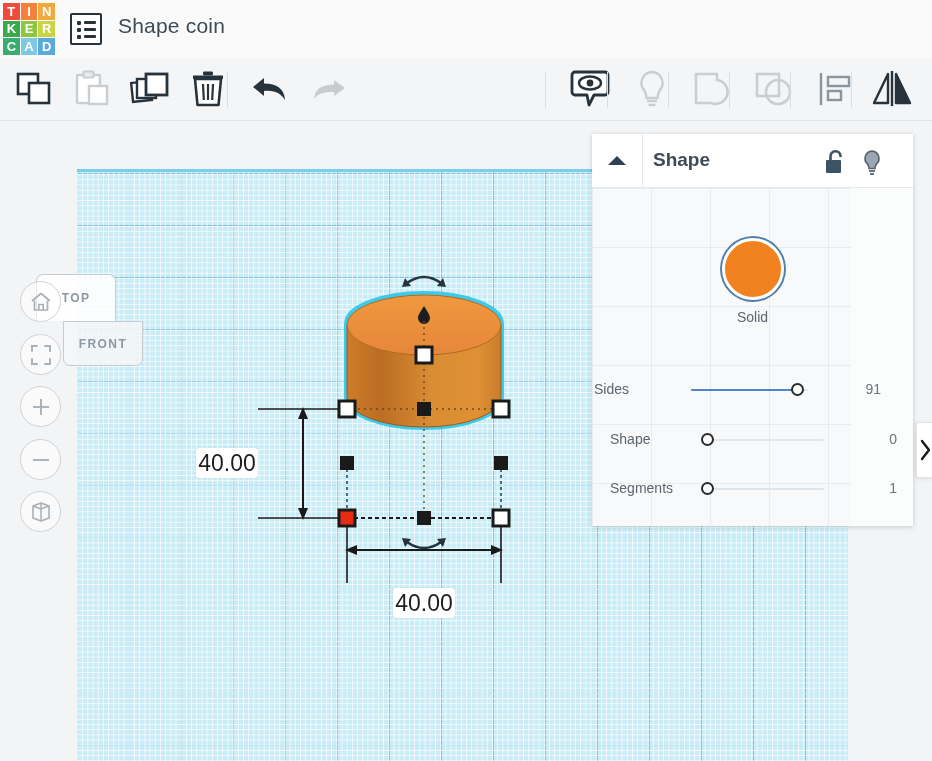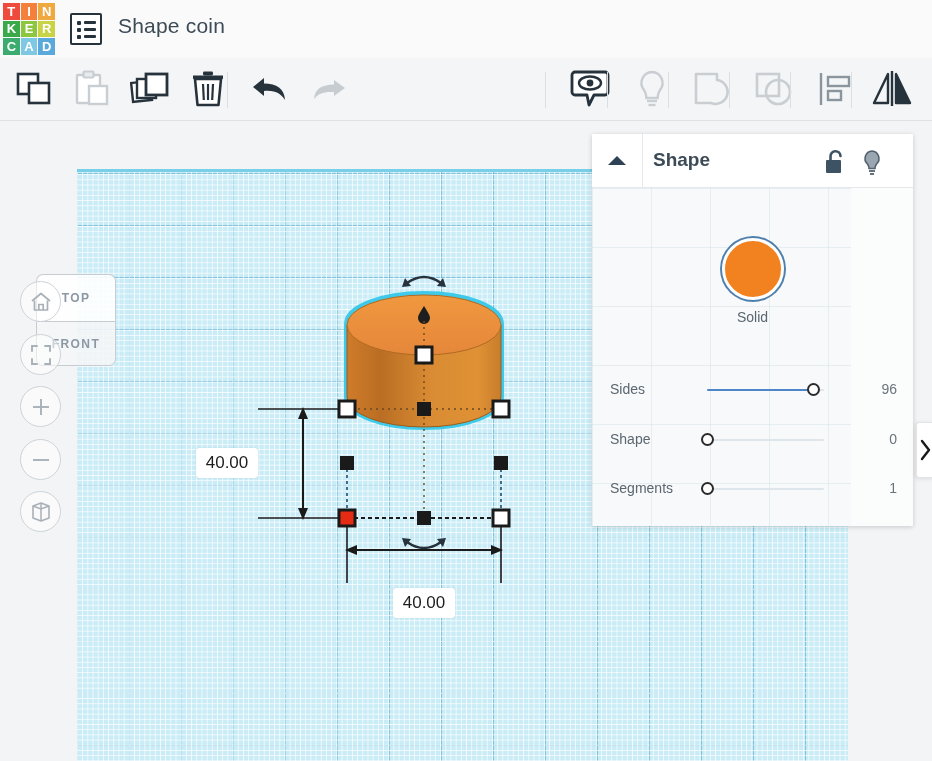--- a/index.html
+++ b/index.html
@@ -155,20 +155,21 @@
     background: rgba(255,255,255,0.88);
     border: 1px solid #c7ccd1;
     border-bottom: none;
     border-radius: 7px 7px 0 0;
   }
   .vc-front {
     top: 47px; height: 45px;
     background: rgba(244,246,247,0.88);
     border: 1px solid #c7ccd1;
     border-radius: 0 0 7px 7px;
+    margin-left: 27px;
   }
 
   
   .navbtn {
     position: absolute;
     left: 20px;
     width: 41px; height: 41px;
     border: 1px solid #cdd3d8;
     border-radius: 50%;
     background: rgba(255,255,255,0.55);
@@ -327,21 +328,21 @@
   }
 
   
   .dim-box {
     position: absolute;
     background: #ffffff;
     border-radius: 3px;
     display: flex;
     align-items: center;
     justify-content: center;
-    font-size: 17px;
+    font-size: 23px;
     color: #1e1e1e;
     box-shadow: 0 0 1px rgba(0,0,0,0.25);
     box-sizing: border-box;
   }
 </style>
 </head>
 <body>
 
 <div id="app">
 
@@ -645,27 +646,27 @@
       <div class="swatch-row">
         <div class="swatch-item">
           <div class="swatch-solid"></div>
           <div class="swatch-label">Solid</div>
         </div>
       </div>
     </div>
   </div>
 
   <div id="sliders">
-      <div class="slider-row" style="top: 373px; left: 592px; position: absolute;">
+      <div class="slider-row" style="top: 373px; left: 576px; position: absolute;">
         <div class="slider-label">Sides</div>
         <div class="slider-track">
           <div class="slider-fill" style="width: 91%; background: rgb(79, 134, 198);"></div>
           <div class="slider-knob" style="left: calc(91% - 6px);"></div>
         </div>
-        <div class="slider-value">96</div>
+        <div class="slider-value">91</div>
       </div>
       <div class="slider-row" style="top: 423px; left: 592px; position: absolute;">
         <div class="slider-label">Shape</div>
         <div class="slider-track">
           <div class="slider-knob" style="left: calc(0% - 6px);"></div>
         </div>
         <div class="slider-value">0</div>
       </div>
       <div class="slider-row" style="top: 472px; left: 592px; position: absolute;">
         <div class="slider-label">Segments</div>

